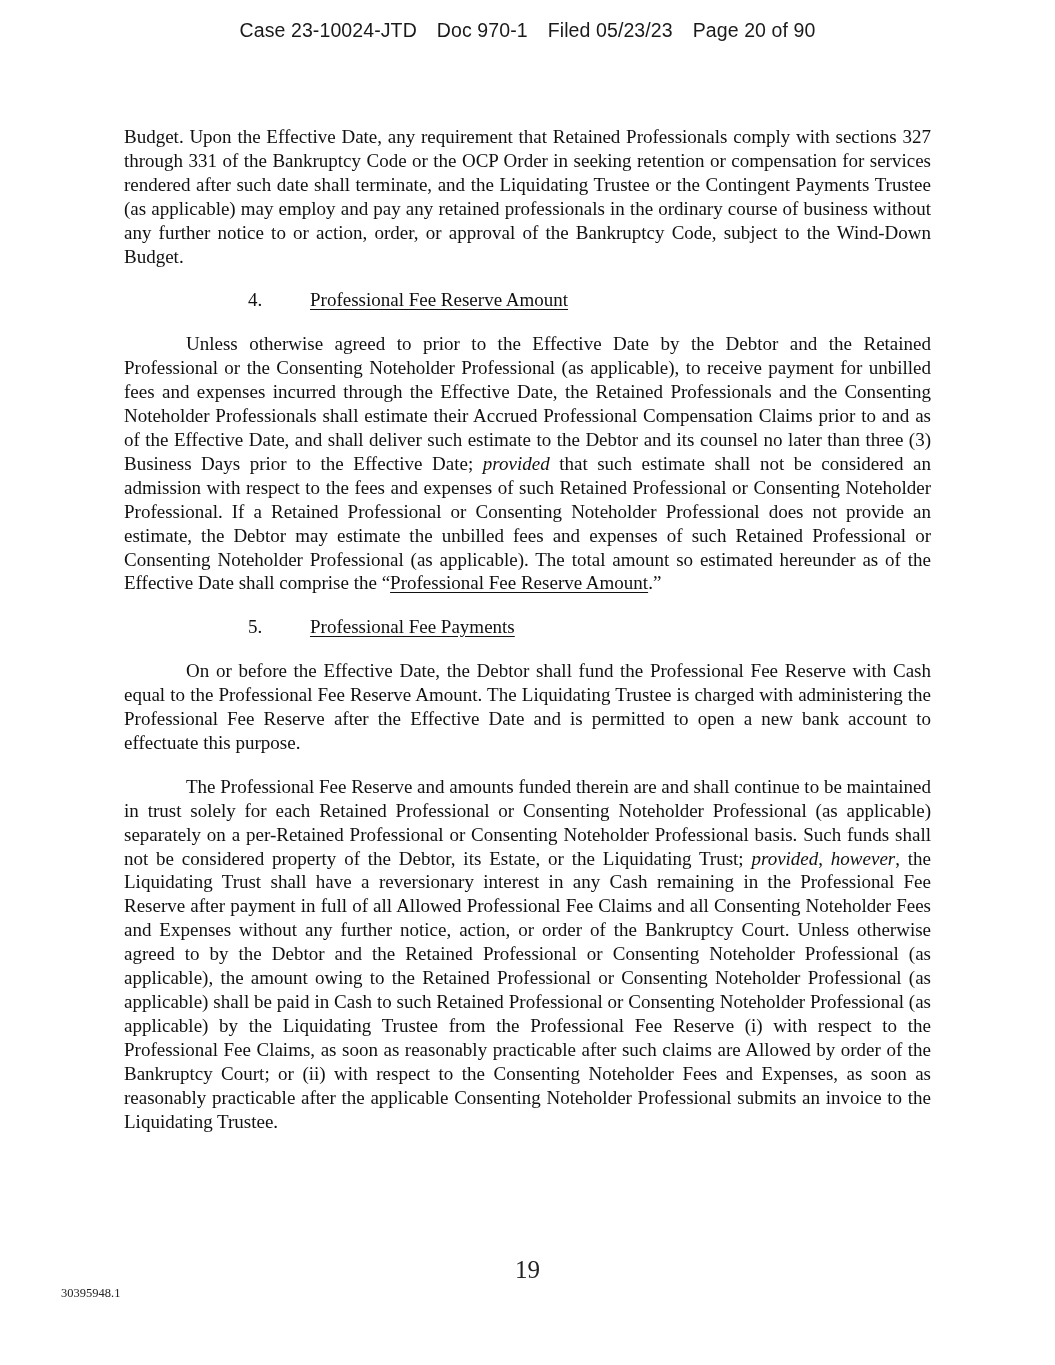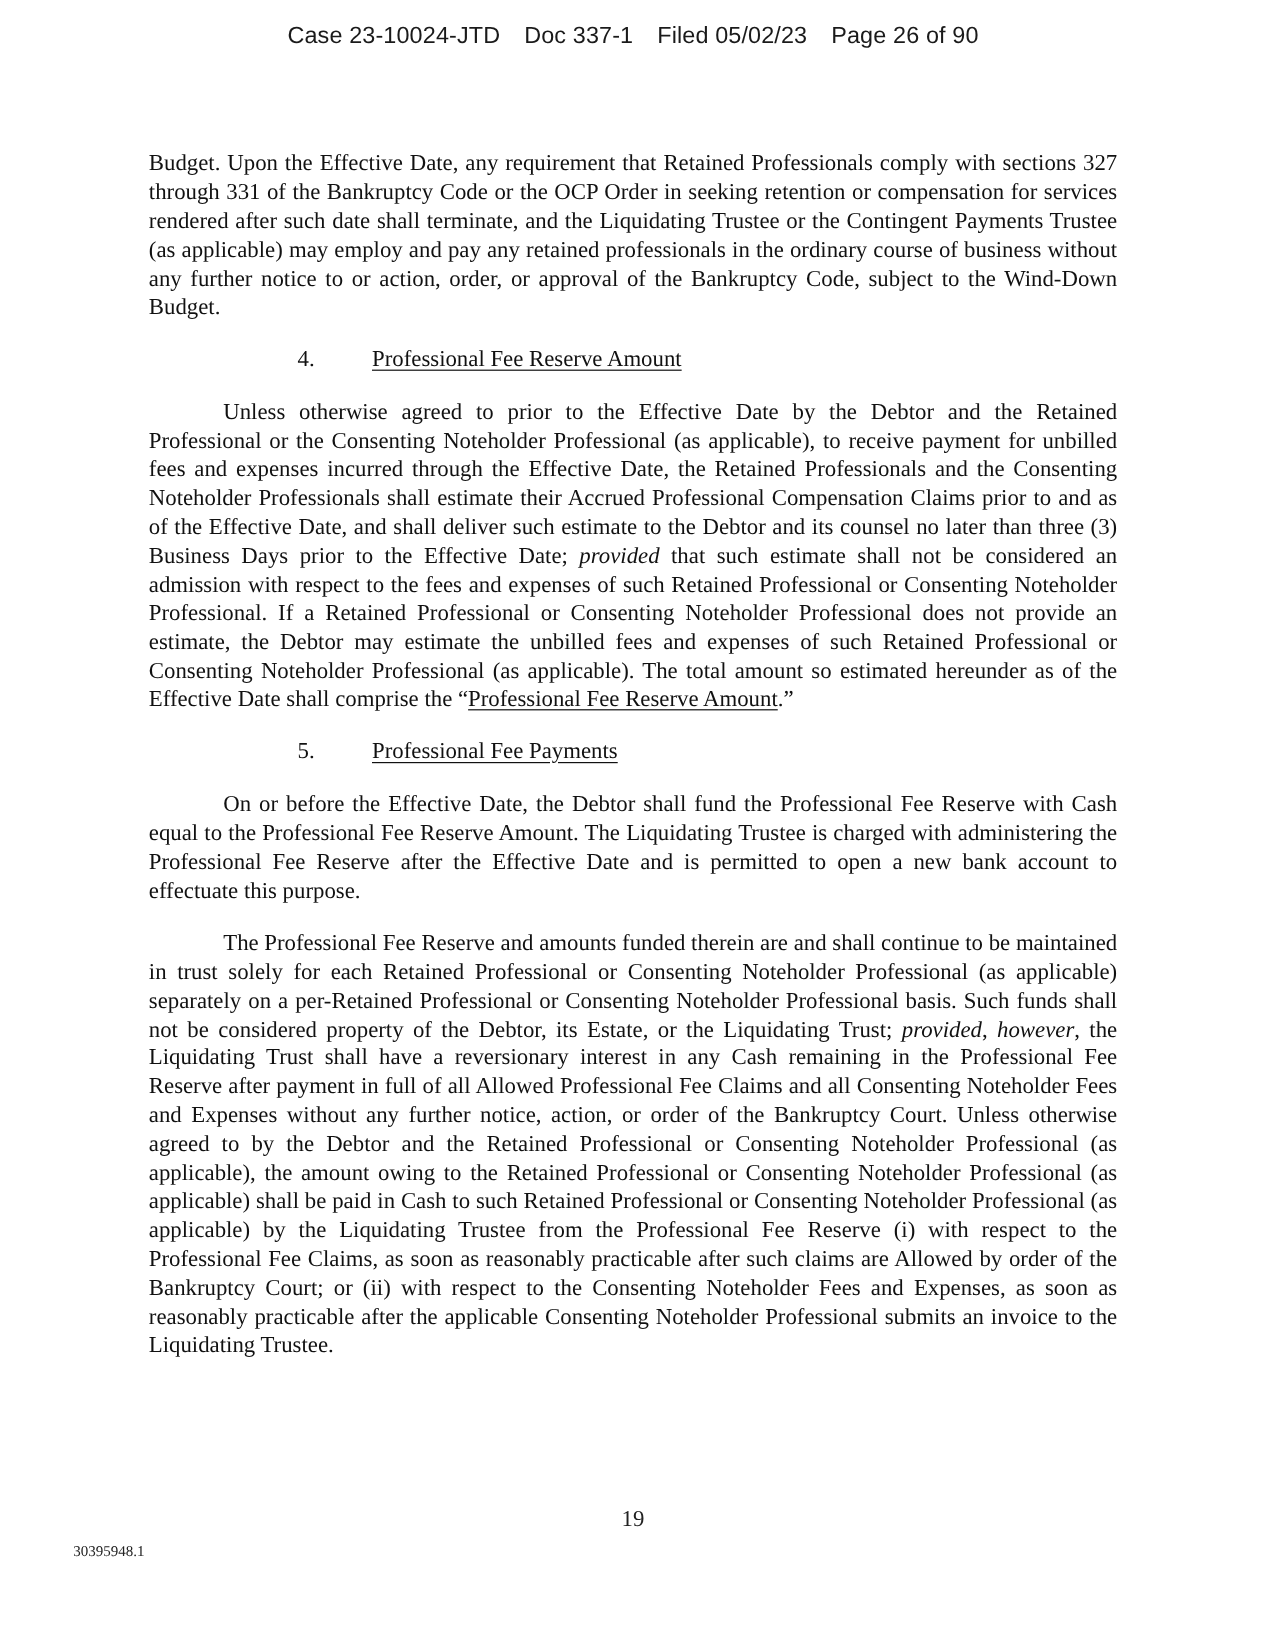--- a/index.html
+++ b/index.html
@@ -66,28 +66,28 @@
       color: #222;
       margin-top: 37px;
     }
     .page-number {
       position: absolute;
       top: 1256px;
       left: 0;
       width: 1055px;
       text-align: center;
       font-family: "Liberation Serif", serif;
-      font-size: 19px;
+      font-size: 25px;
       color: #222;
     }
   </style>
 </head>
 <body>
 
-<div class="header"><span>Case 23-10024-JTD</span><span>Doc 337-1</span><span>Filed 05/02/23</span><span>Page 26 of 90</span></div>
+<div class="header"><span>Case 23-10024-JTD</span><span>Doc 970-1</span><span>Filed 05/23/23</span><span>Page 20 of 90</span></div>
 
 <div class="page">
   <p class="para">Budget.  Upon the Effective Date, any requirement that Retained Professionals comply with sections 327 through 331 of the Bankruptcy Code or the OCP Order in seeking retention or compensation for services rendered after such date shall terminate, and the Liquidating Trustee or the Contingent Payments Trustee (as applicable) may employ and pay any retained professionals in the ordinary course of business without any further notice to or action, order, or approval of the Bankruptcy Code, subject to the Wind-Down Budget.</p>
 
   <div class="heading">
     <span class="num">4.</span>
     <span class="title">Professional Fee Reserve Amount</span>
   </div>
 
   <p class="para indent"><span>Unless otherwise agreed to prior to the Effective Date by the Debtor and the Retained Professional or the Consenting Noteholder Professional (as applicable), to receive payment for unbilled fees and expenses incurred through the Effective Date, the Retained Professionals and the Consenting Noteholder Professionals shall estimate their Accrued Professional Compensation Claims prior to and as of the Effective Date, and shall deliver such estimate to the Debtor and its counsel no later than three (3) Business Days prior to the Effective Date; </span><i>provided</i><span> that such estimate shall not be considered an admission with respect to the fees and expenses of such Retained Professional or Consenting Noteholder Professional.  If a Retained Professional or Consenting Noteholder Professional does not provide an estimate, the Debtor may estimate the unbilled fees and expenses of such Retained Professional or Consenting Noteholder Professional (as applicable).  The total amount so estimated hereunder as of the Effective Date shall comprise the “</span><u>Professional Fee Reserve Amount</u><span>.”</span></p>

